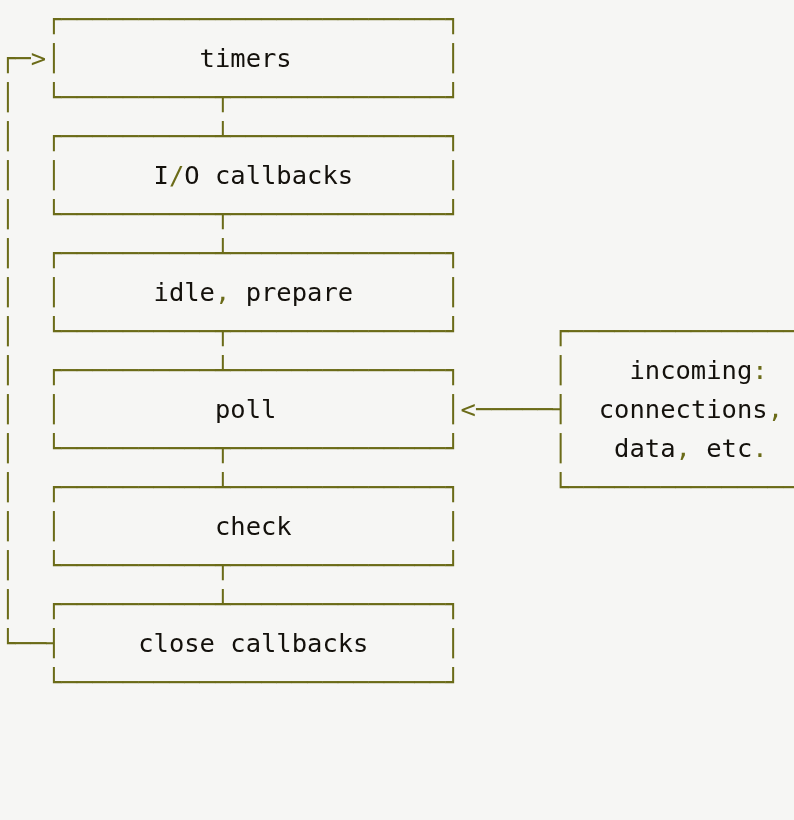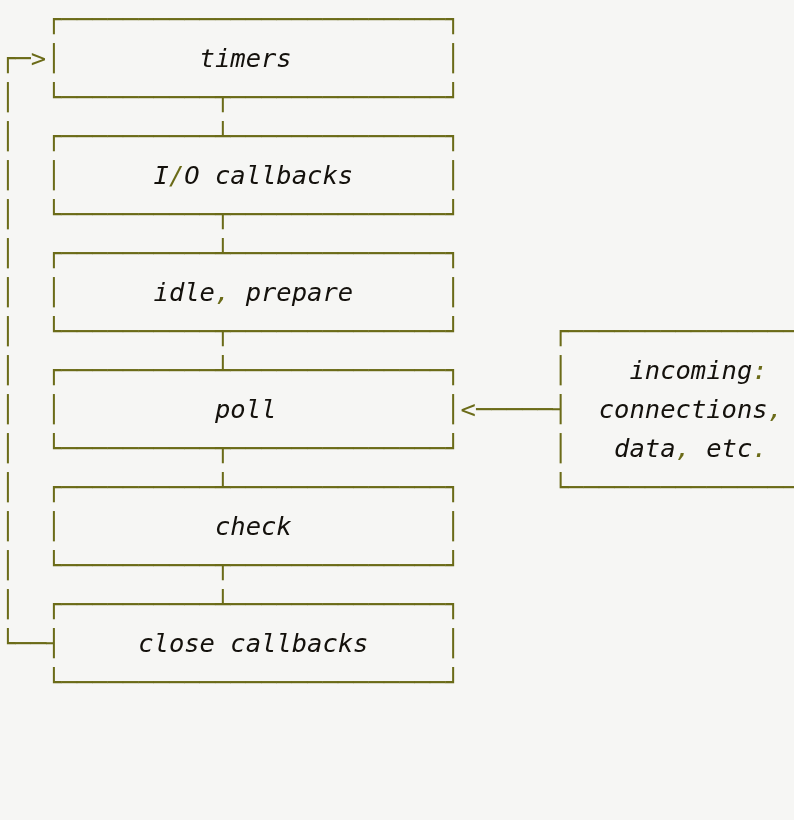--- a/index.html
+++ b/index.html
@@ -35,21 +35,21 @@
     -webkit-font-smoothing: antialiased;
   }
   .row {
     display: block;
     height: 39px;
     white-space: pre;
   }
   
   .g { color: #6b6b18; }
   
-  .w { color: #14110c; font-style: italic; }
+  .w { color: #14110c; }
 </style>
 </head>
 <body>
 
 <div id="diagram">
 
   <pre class="ascii-art"><span class="row"><span class="g">   ┌─────────────────────────┐</span></span><span class="row"><span class="g">┌─&gt;│</span><span class="w"><span class="w">         timers          </span></span><span class="g">│</span></span><span class="row"><span class="g">│  └──────────┬──────────────┘</span></span><span class="row"><span class="g">│  ┌──────────┴──────────────┐</span></span><span class="row"><span class="g">│  │</span><span class="w"><span class="w">      I</span><span class="g">/</span><span class="w">O callbacks      </span></span><span class="g">│</span></span><span class="row"><span class="g">│  └──────────┬──────────────┘</span></span><span class="row"><span class="g">│  ┌──────────┴──────────────┐</span></span><span class="row"><span class="g">│  │</span><span class="w"><span class="w">      idle</span><span class="g">,</span><span class="w"> prepare      </span></span><span class="g">│</span></span><span class="row"><span class="g">│  └──────────┬──────────────┘      ┌─────────────────┐</span></span><span class="row"><span class="g">│  ┌──────────┴──────────────┐      │</span><span class="w"><span class="w">    incoming</span><span class="g">:</span><span class="w">    </span></span></span><span class="row"><span class="g">│  │</span><span class="w"><span class="w">          poll           </span></span><span class="g">│&lt;─────┤</span><span class="w"><span class="w">  connections</span><span class="g">,</span><span class="w">   </span></span></span><span class="row"><span class="g">│  └──────────┬──────────────┘      │</span><span class="w"><span class="w">   data</span><span class="g">,</span><span class="w"> etc</span><span class="g">.</span><span class="w">    </span></span></span><span class="row"><span class="g">│  ┌──────────┴──────────────┐      └─────────────────┘</span></span><span class="row"><span class="g">│  │</span><span class="w"><span class="w">          check          </span></span><span class="g">│</span></span><span class="row"><span class="g">│  └──────────┬──────────────┘</span></span><span class="row"><span class="g">│  ┌──────────┴──────────────┐</span></span><span class="row"><span class="g">└──┤</span><span class="w"><span class="w">     close callbacks     </span></span><span class="g">│</span></span><span class="row"><span class="g">   └─────────────────────────┘</span></span></pre>
 
 </div>
 

